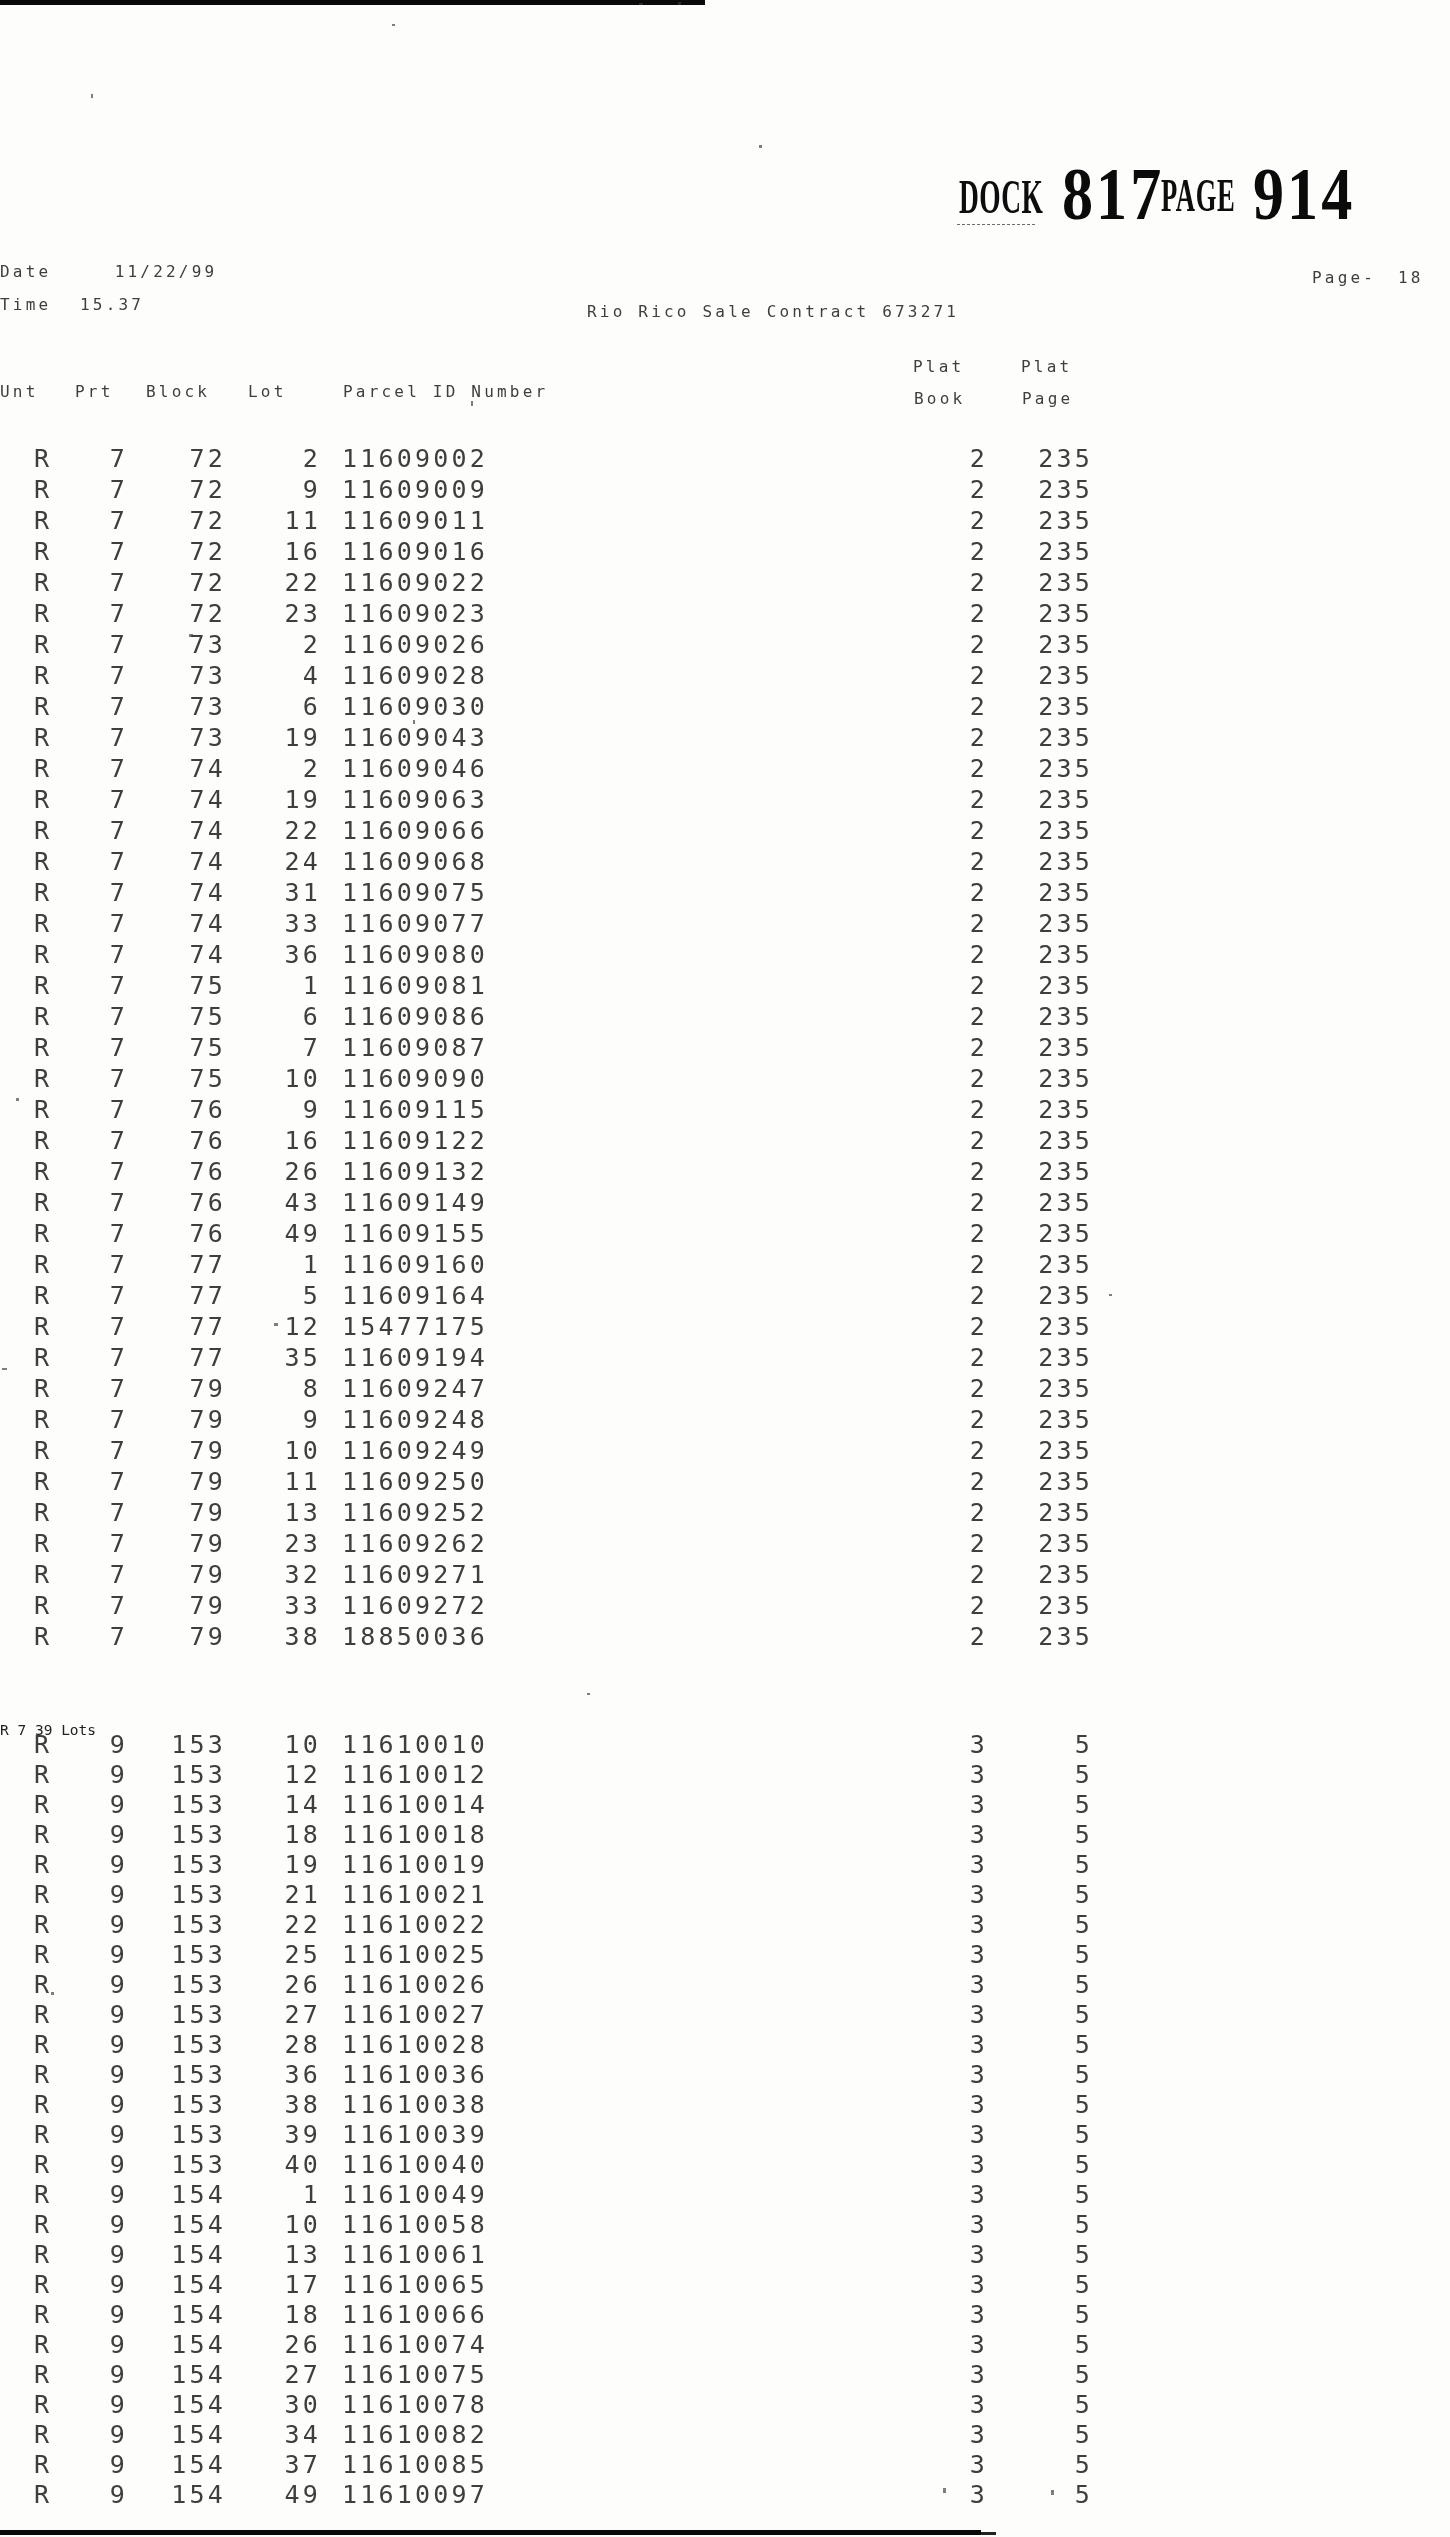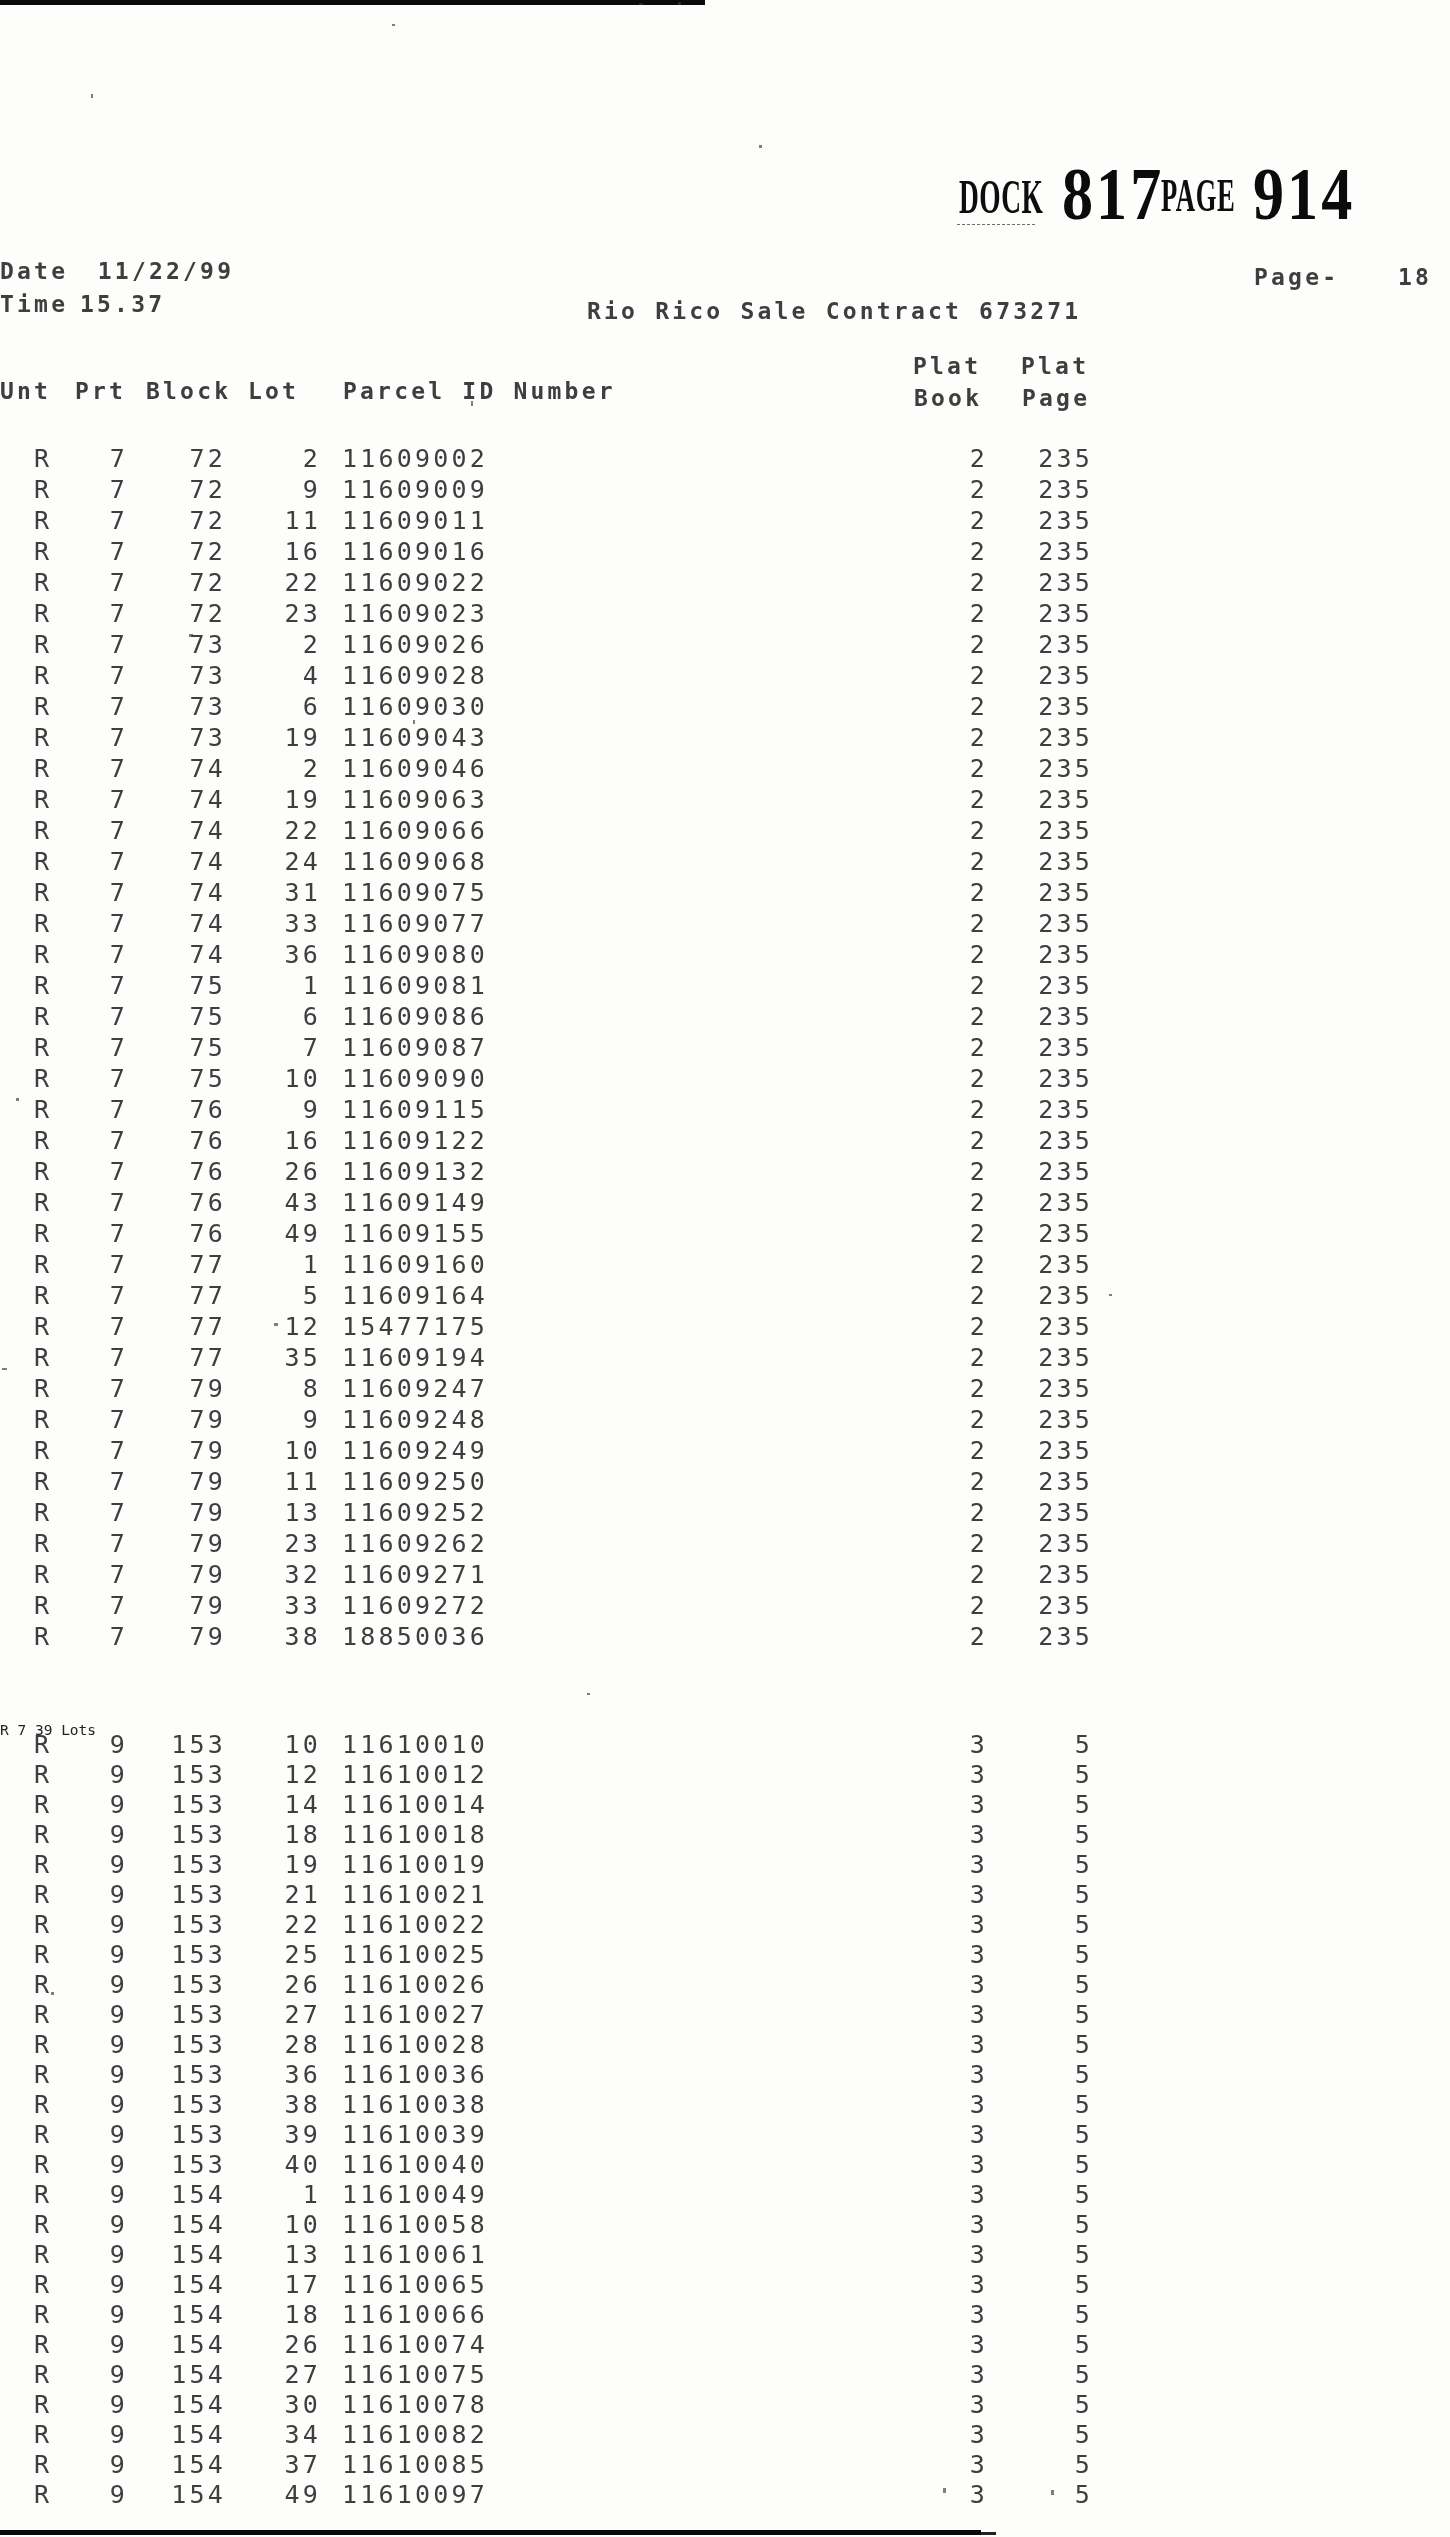--- a/index.html
+++ b/index.html
@@ -4,22 +4,22 @@
 <style>
   html,body{margin:0;padding:0;background:#e8e8e8;}
   .page{
     position:relative;width:1450px;height:2538px;margin:0 auto;
     background:#fdfdfc;overflow:hidden;
     font-family:"DejaVu Sans Mono",monospace;color:#222;
   }
   
   .t{
     position:absolute;white-space:pre;
-    font-size:23px;line-height:25px;letter-spacing:3.2px;
-    color:#242424;opacity:.88;font-weight:bold;
+    font-size:16px;line-height:25px;letter-spacing:3.2px;
+    color:#242424;opacity:.88;
   }
   
   .group{position:absolute;left:0;width:1450px;}
   .group .row{position:relative;}
   .group1 .row{height:31px;}
   .group2 .row{height:30px;}
   .row span{
     position:absolute;top:0;white-space:pre;
     font-size:25px;line-height:25px;letter-spacing:3.2px;
     color:#242424;opacity:.88;
@@ -67,21 +67,21 @@
     <span class="stamp-num" style="left:1062px;top:152px;font-size:74px;letter-spacing:3.6px;transform:scaleX(.84);">817</span>
     <span class="stamp-word" style="left:1161px;top:169px;font-size:46px;letter-spacing:0.9px;transform:scaleX(.58);">PAGE</span>
     <span class="stamp-num" style="left:1253px;top:152px;font-size:74px;letter-spacing:3.6px;transform:scaleX(.84);">914</span>
     <div class="stamp-dash"></div>
   </div>
 
   <span class="t" style="left:0;top:259px;">Date</span>
   <span class="t" style="left:80px;top:259px;width:172px;text-align:center;">11/22/99</span>
   <span class="t" style="left:0;top:292px;">Time</span>
   <span class="t" style="left:80px;top:292px;width:172px;text-align:left;">15.37</span>
-  <span class="t" style="left:1254px;top:265px;">Page-</span>
+  <span class="t" style="left:1312px;top:265px;">Page-</span>
   <span class="t" style="left:1398px;top:265px;">18</span>
   <span class="t" style="left:587px;top:299px;">Rio Rico Sale Contract 673271</span>
 
   <span class="t" style="left:913px;top:354px;">Plat</span>
   <span class="t" style="left:1021px;top:354px;">Plat</span>
   <span class="t" style="left:0;top:379px;">Unt</span>
   <span class="t" style="left:75px;top:379px;">Prt</span>
   <span class="t" style="left:146px;top:379px;">Block</span>
   <span class="t" style="left:248px;top:379px;">Lot</span>
   <span class="t" style="left:343px;top:379px;">Parcel ID Number</span>

